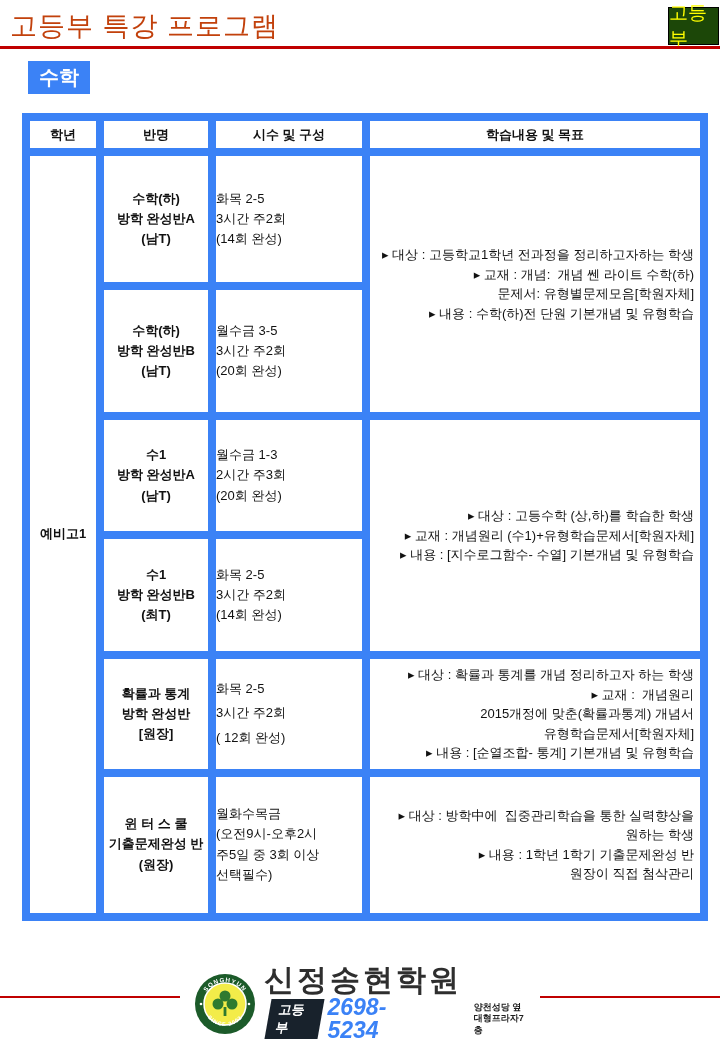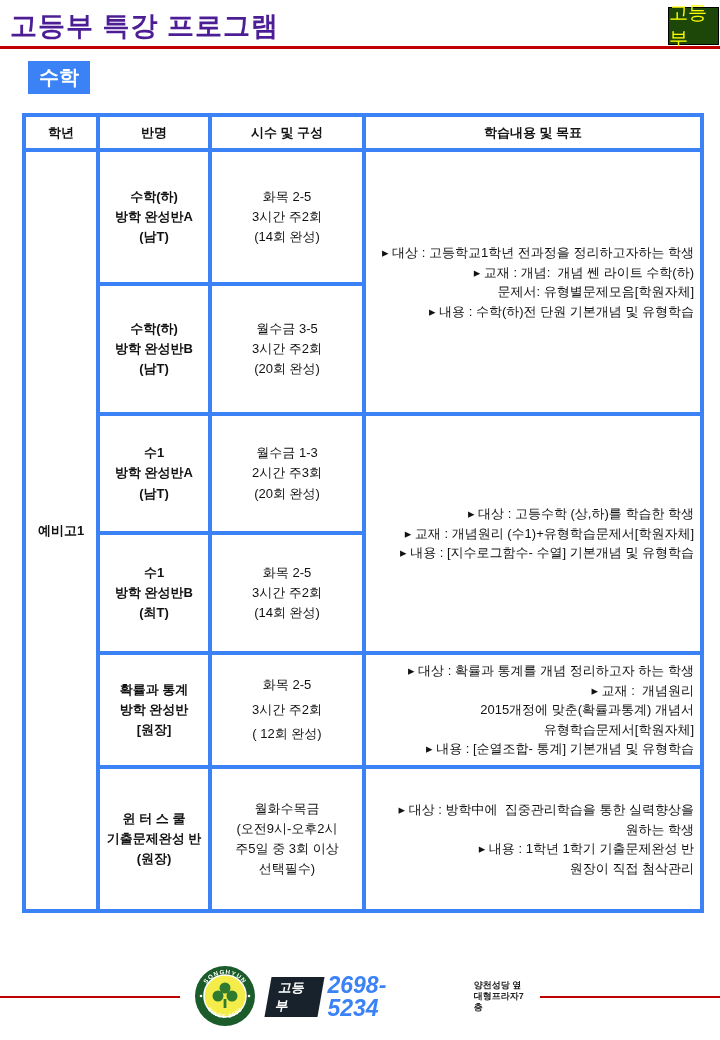--- a/index.html
+++ b/index.html
@@ -9,21 +9,21 @@
     width:720px; height:1040px;
     background:#ffffff;
     font-family:"Liberation Sans","DejaVu Sans",sans-serif;
     color:#111;
     overflow:hidden;
   }
 
   
   .page-title{
     position:absolute; left:10px; top:8px;
-    font-size:27px; font-weight:700; color:#4c1d95;
+    font-size:27px; font-weight:400; color:#c2410c;
     letter-spacing:1px;
   }
   .dept-badge{
     position:absolute; left:668px; top:7px; width:51px; height:38px;
     background:#1C4708; border:1px solid #000000;
     color:#FFFF00; font-size:19px; font-weight:500;
     display:flex; align-items:center; justify-content:center;
   }
   .title-rule{
     position:absolute; left:0; top:46px; width:720px; height:3px;
@@ -36,31 +36,31 @@
     padding:3px 11px;
   }
 
   
   table.program{
     position:absolute; left:22px; top:113px;
     width:678px; table-layout:fixed;
     border-collapse:collapse;
   }
   table.program th, table.program td{
-    border:4px solid #3b82f6;
+    border:8px solid #3b82f6;
     vertical-align:middle;
     font-size:13px;
     white-space:pre-wrap;
   }
   table.program th{
     height:35px; font-weight:700; text-align:center; background:#ffffff;
   }
   td.grade{ text-align:center; font-weight:700;border-radius:13px; }
   td.cls{ text-align:center; font-weight:700; line-height:1.55; }
-  td.sched{ text-align:center; font-weight:400; line-height:1.55; }
+  td.sched{ font-weight:400; line-height:1.55; }
   td.detail{
     text-align:right; font-weight:400; line-height:1.5;
     padding:6px 6px 6px 10px;
   }
 
   
   .footer-rule{
     position:absolute; left:0; top:996px; width:720px; height:2px;
     background:#C00000;
   }
@@ -200,20 +200,21 @@
       <path id="arcBot" d="M 9,31 A 22,22 0 0 0 53,31"></path>
     </defs>
     <text font-size="6.2" font-weight="700" fill="#ffffff" letter-spacing="1" font-family="Liberation Sans, sans-serif">
       <textPath href="#arcTop" startOffset="50%" text-anchor="middle">SONGHYUN</textPath>
     </text>
     <text font-size="5.4" font-weight="700" fill="#ffffff" letter-spacing="1" font-family="Liberation Sans, sans-serif">
       <textPath href="#arcBot" startOffset="50%" text-anchor="middle" side="right">SINCE 2002</textPath>
     </text>
   </svg>
   <div class="footer-text-col">
+    <div class="academy-name">신정송현학원</div>
     <div class="footer-sub-row">
       <span class="footer-dept-badge">고등부</span>
       <span class="footer-phone">2698-5234</span>
       <span class="footer-addr">양천성당 옆
 대형프라자7층</span>
     </div>
   </div>
 </div>
 
 </body></html>

